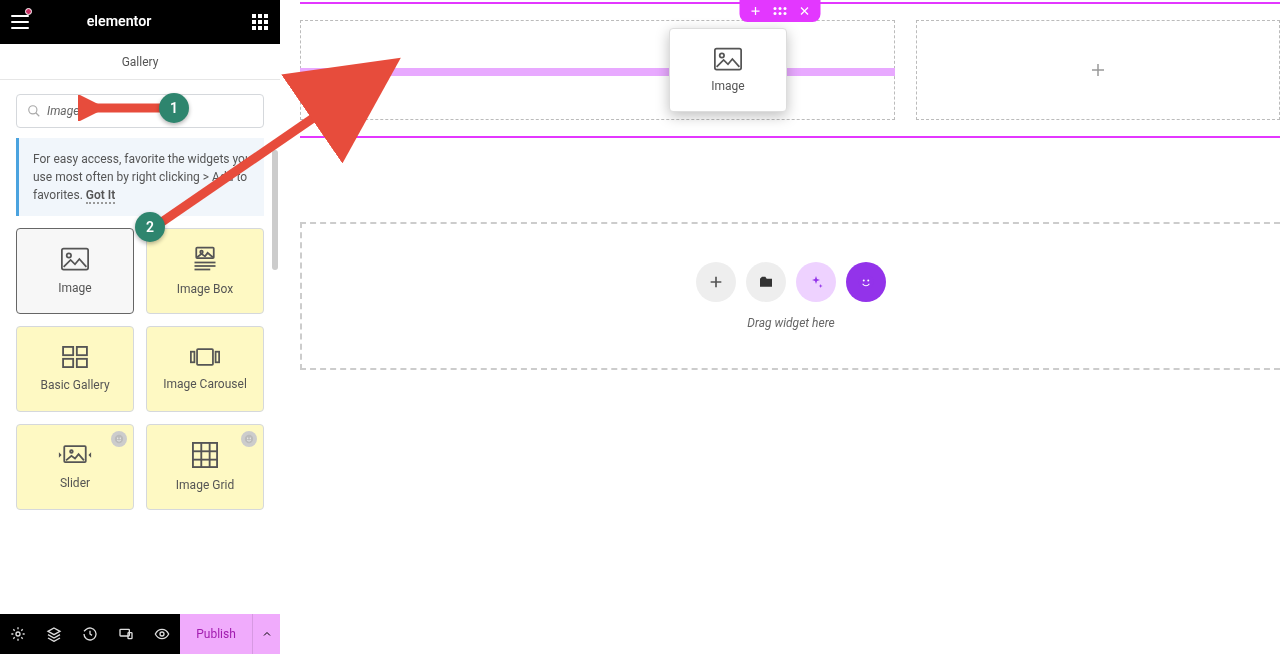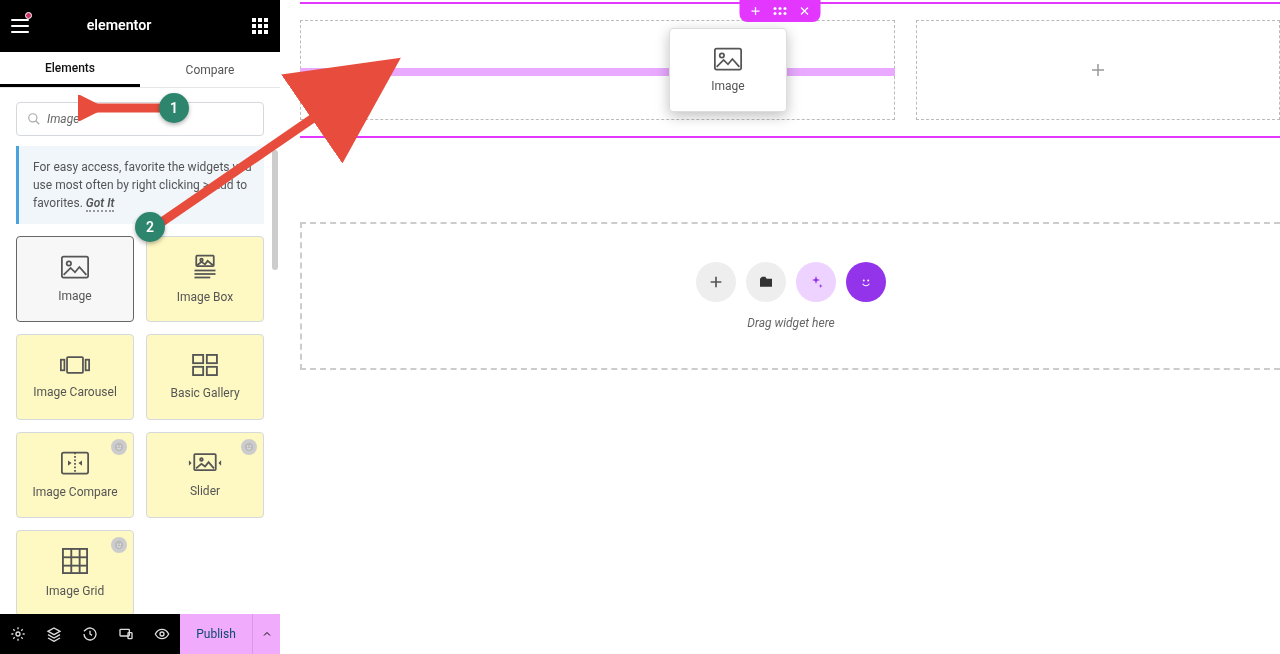--- a/index.html
+++ b/index.html
@@ -2,21 +2,21 @@
 <html><head>
 <meta charset="utf-8">
 <style>
 * { margin:0; padding:0; box-sizing:border-box; font-family: 'Roboto', Arial, sans-serif; }
 html,body { width:1280px; height:654px; overflow:hidden; background:#fff; }
 
 
 #sidebar { position:absolute; left:0; top:0; width:280px; height:654px; background:#fff; }
 
 
-#sb-header { height:52px; background:#000; display:flex; align-items:center; }
+#sb-header { height:44px; background:#000; display:flex; align-items:center; }
 .hamburger-btn { width:40px; height:40px; display:flex; align-items:center; justify-content:center; cursor:pointer; position:relative; }
 .pink-dot { position:absolute; top:6px; right:8px; width:7px; height:7px; border-radius:50%; background:#c36; border:1px solid #fff; }
 .hamburger-lines { width:18px; height:14px; display:flex; flex-direction:column; justify-content:space-between; }
 .hamburger-lines span { display:block; height:2px; background:#fff; border-radius:1px; }
 .logo-wrap { flex:1; display:flex; align-items:center; justify-content:center; }
 .logo-wrap svg { height:16px; }
 .app-grid-btn { width:40px; height:40px; display:flex; align-items:center; justify-content:center; cursor:pointer; }
 .dots3 { display:grid; grid-template-columns:repeat(3,4px); grid-auto-rows:4px; gap:2px; }
 .dots3 span { background:#fff; width:4px; height:4px; }
 
@@ -26,38 +26,38 @@
 .sb-tab.active { color:#111; font-weight:500; border-bottom:3px solid #000; }
 
 
 #sb-search-wrap { padding:14px 16px 10px; }
 #sb-search { display:flex; align-items:center; height:34px; border:1px solid #d5d8dc; border-radius:4px; padding:0 10px; background:#fff; }
 #sb-search svg { color:#aaa; margin-right:6px; }
 #sb-search input { border:0; outline:0; font-size:12px; font-style:italic; color:#666; flex:1; background:transparent; }
 
 
 #tip-box { margin:0 16px 12px; padding:12px 12px 12px 14px; background:#f1f6fb; border-left:3px solid #4aa3df; font-size:12px; color:#555; line-height:1.5; }
-#tip-box .gotit { font-weight:600; font-style:italic; border-bottom:2px dotted #999; cursor:pointer; }
+#tip-box .gotit { font-weight:600; border-bottom:2px dotted #999; cursor:pointer; }
 
 
 #widget-grid { padding:0 16px; display:grid; grid-template-columns:1fr 1fr; gap:12px; }
 .widget-card { position:relative; border:1px solid #d5d8dc; border-radius:4px; height:86px; display:flex; flex-direction:column; align-items:center; justify-content:center; gap:10px; cursor:grab; background:#fef9c3; }
 .widget-card.selected { border-color:#666; background:#f7f7f7; }
 .widget-card .icon { color:#555; }
 .widget-card .label { font-size:12px; color:#555; }
 .pro-badge { position:absolute; top:6px; right:6px; width:16px; height:16px; border-radius:50%; background:#ccc; display:flex; align-items:center; justify-content:center; }
 .pro-badge svg { width:10px; height:10px; }
 
 
 #sb-scroll { position:absolute; right:2px; top:150px; width:6px; height:120px; background:#ccc; border-radius:3px; }
 
 
 #sb-footer { position:absolute; bottom:0; left:0; width:280px; height:40px; background:#000; display:flex; align-items:center; }
 .ftr-ico { width:36px; height:40px; display:flex; align-items:center; justify-content:center; cursor:pointer; color:#ddd; }
-#publish-btn { margin-left:auto; height:40px; width:72px; background:#f0abfc; color:#0c4a6e; font-size:12px; display:flex; align-items:center; justify-content:center; cursor:pointer; }
+#publish-btn { margin-left:auto; height:40px; width:72px; background:#f0abfc; color:#a21caf; font-size:12px; display:flex; align-items:center; justify-content:center; cursor:pointer; }
 #publish-chevron { height:40px; width:28px; background:#f0abfc; display:flex; align-items:center; justify-content:center; cursor:pointer; border-left:1px solid rgba(0,0,0,.1); }
 
 
 #collapse-caret { position:absolute; left:280px; top:318px; width:14px; height:22px; background:#fff; border:1px solid #ddd; border-left:none; display:flex; align-items:center; justify-content:center; cursor:pointer; color:#888; font-size:10px; }
 
 
 #canvas { position:absolute; left:280px; top:0; right:0; bottom:0; background:#fff; }
 
 
 #sec-handle { position:absolute; left:50%; top:0; transform:translateX(-50%); display:flex; align-items:center; height:22px; background:#e337ff; border-radius:0 0 8px 8px; padding:0 10px; gap:12px; z-index:6; }
@@ -127,22 +127,21 @@
           <span></span>
           <span></span>
           <span></span>
           <span></span>
           <span></span>
         </div>
     </div>
   </div>
 
   <div id="sb-tabs">
-    <div class="sb-tab active">Elements</div>
-    <div class="sb-tab">Compare</div>
+    <div class="sb-tab">Gallery</div>
   </div>
 
   <div id="sb-search-wrap">
     <div id="sb-search">
       <svg width="14" height="14" viewBox="0 0 24 24">
           <circle cx="10" cy="10" r="7" stroke="#aaa" stroke-width="2" fill="none"></circle>
           <line x1="15" y1="15" x2="21" y2="21" stroke="#aaa" stroke-width="2"></line>
         </svg>
       <input type="text" value="Image" style="">
     </div>
@@ -172,56 +171,38 @@
             <path d="M7 12l5-4 4 3 3-4 6 5" stroke="#555" stroke-width="2" fill="none"></path>
             <line x1="4" y1="18" x2="28" y2="18" stroke="#555" stroke-width="2" fill="none"></line>
             <line x1="4" y1="22" x2="28" y2="22" stroke="#555" stroke-width="2" fill="none"></line>
             <line x1="4" y1="26" x2="22" y2="26" stroke="#555" stroke-width="2" fill="none"></line>
           </svg>
         </div>
         <div class="label">Image Box</div>
       </div>
       <div class="widget-card">
         <div class="icon">
-          <svg width="30" height="20" viewBox="0 0 34 22">
-            <rect x="8" y="2" width="18" height="18" rx="1" stroke="#555" stroke-width="2" fill="none"></rect>
-            <rect x="1" y="5" width="4" height="12" stroke="#555" stroke-width="2" fill="none"></rect>
-            <rect x="29" y="5" width="4" height="12" stroke="#555" stroke-width="2" fill="none"></rect>
-          </svg>
-        </div>
-        <div class="label">Image Carousel</div>
-      </div>
-      <div class="widget-card">
-        <div class="icon">
           <svg width="26" height="22" viewBox="0 0 28 24">
             <rect x="1" y="1" width="11" height="9" stroke="#555" stroke-width="2" fill="none"></rect>
             <rect x="16" y="1" width="11" height="9" stroke="#555" stroke-width="2" fill="none"></rect>
             <rect x="1" y="14" width="11" height="9" stroke="#555" stroke-width="2" fill="none"></rect>
             <rect x="16" y="14" width="11" height="9" stroke="#555" stroke-width="2" fill="none"></rect>
           </svg>
         </div>
         <div class="label">Basic Gallery</div>
       </div>
       <div class="widget-card">
-        <div class="pro-badge">
-          <svg viewBox="0 0 24 24">
-            <circle cx="12" cy="12" r="10" fill="#bbb"></circle>
-            <circle cx="9" cy="10" r="1.4" fill="#fff"></circle>
-            <circle cx="15" cy="10" r="1.4" fill="#fff"></circle>
-            <path d="M8 15c1 1.3 2.5 1.8 4 1.8s3-.5 4-1.8" stroke="#fff" stroke-width="1.5" fill="none" stroke-linecap="round"></path>
-          </svg>
-        </div>
-        <div class="icon">
-          <svg width="28" height="24" viewBox="0 0 32 26">
-            <rect x="1" y="1" width="30" height="24" rx="2" stroke="#555" stroke-width="2" fill="none"></rect>
-            <line x1="16" y1="1" x2="16" y2="25" stroke="#555" stroke-width="2" stroke-dasharray="2 2"></line>
-            <path d="M12 13l-4-3v6zM20 13l4-3v6z" fill="#555"></path>
-          </svg>
-        </div>
-        <div class="label">Image Compare</div>
+        <div class="icon">
+          <svg width="30" height="20" viewBox="0 0 34 22">
+            <rect x="8" y="2" width="18" height="18" rx="1" stroke="#555" stroke-width="2" fill="none"></rect>
+            <rect x="1" y="5" width="4" height="12" stroke="#555" stroke-width="2" fill="none"></rect>
+            <rect x="29" y="5" width="4" height="12" stroke="#555" stroke-width="2" fill="none"></rect>
+          </svg>
+        </div>
+        <div class="label">Image Carousel</div>
       </div>
       <div class="widget-card">
         <div class="pro-badge">
           <svg viewBox="0 0 24 24">
             <circle cx="12" cy="12" r="10" fill="#bbb"></circle>
             <circle cx="9" cy="10" r="1.4" fill="#fff"></circle>
             <circle cx="15" cy="10" r="1.4" fill="#fff"></circle>
             <path d="M8 15c1 1.3 2.5 1.8 4 1.8s3-.5 4-1.8" stroke="#fff" stroke-width="1.5" fill="none" stroke-linecap="round"></path>
           </svg>
         </div>

